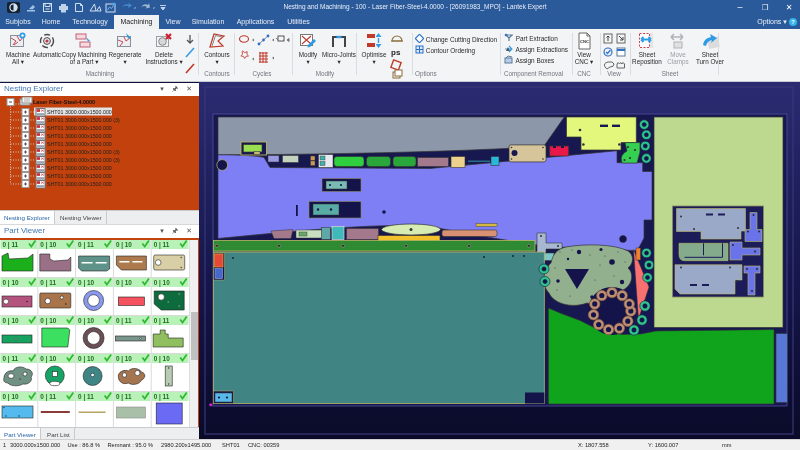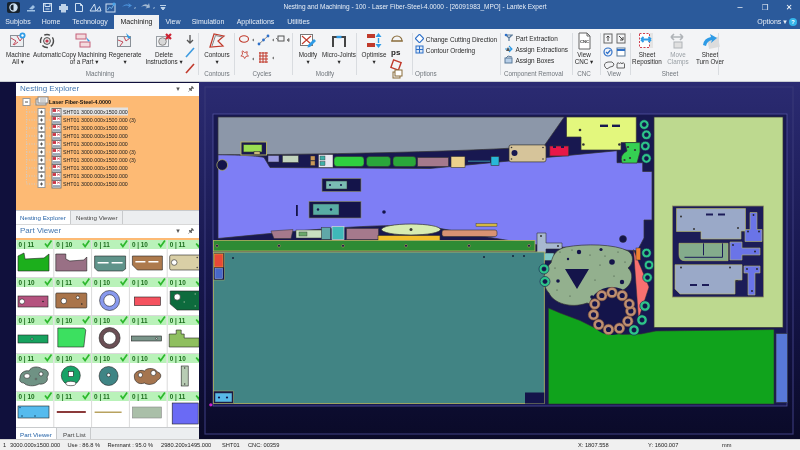--- a/index.html
+++ b/index.html
@@ -15,21 +15,21 @@
   
   #ribbon{left:0;top:29px;width:800px;height:53px;background:#f3f4f6;
           border-bottom:1px solid #c9cdd2;box-sizing:border-box;}
   .rsep{position:absolute;top:4px;height:42px;width:1px;background:#d9dce0;}
   .glabel{position:absolute;top:41px;font-size:6.3px;color:#70767c;text-align:center;}
   .bbtn{position:absolute;top:3px;text-align:center;font-size:6.3px;color:#2a2a2a;line-height:6.8px;}
   .bbtn .ic{display:block;margin:0 auto 2px auto;}
   .srow{position:absolute;font-size:6.4px;color:#2a2a2a;line-height:10px;white-space:nowrap;}
   
   #work{left:0;top:82px;width:800px;height:357px;background:#10103c;}
-  #lpanel{position:absolute;left:16px;top:1px;width:199px;height:356px;background:#fdba74;}
+  #lpanel{position:absolute;left:0;top:1px;width:199px;height:356px;background:#c2410c;}
   .phead{position:absolute;left:0;width:199px;height:13px;background:#fff;}
   .phead .t{position:absolute;left:4px;top:1px;font-size:8px;color:#4477b0;}
   .phead .ics{position:absolute;right:4px;top:1px;font-size:7px;color:#555;letter-spacing:3px;}
   .tabstrip{position:absolute;left:0;width:199px;height:14px;background:#eceef0;border-top:1px solid #c8cacc;box-sizing:border-box;}
   .btab{position:absolute;top:0;height:13px;line-height:13px;font-size:6.2px;color:#444;
         padding:0 4px;border-right:1px solid #c8cacc;}
   .btab.active{background:#fff;color:#2563a8;}
   
   #status{left:0;top:439px;width:800px;height:11px;background:#f0f0f0;
           border-top:1px solid #d0d0d0;box-sizing:border-box;font-size:5.7px;color:#222;}

